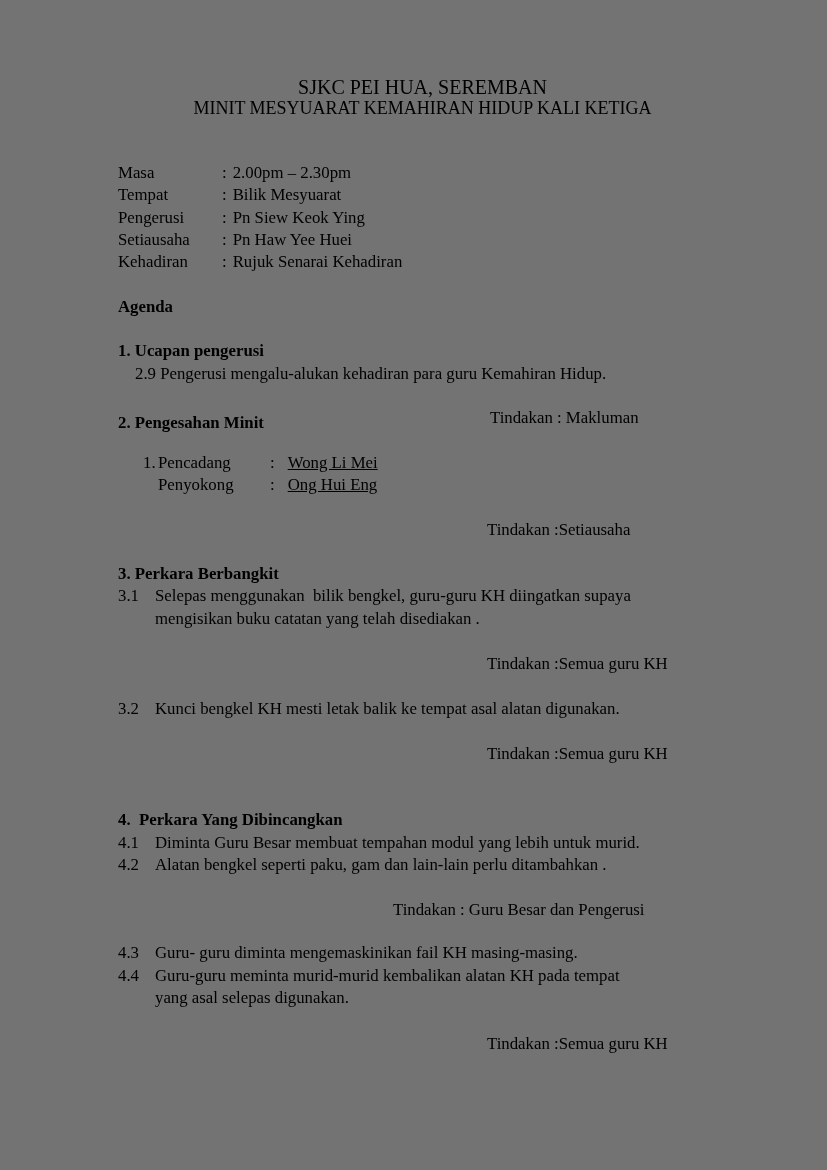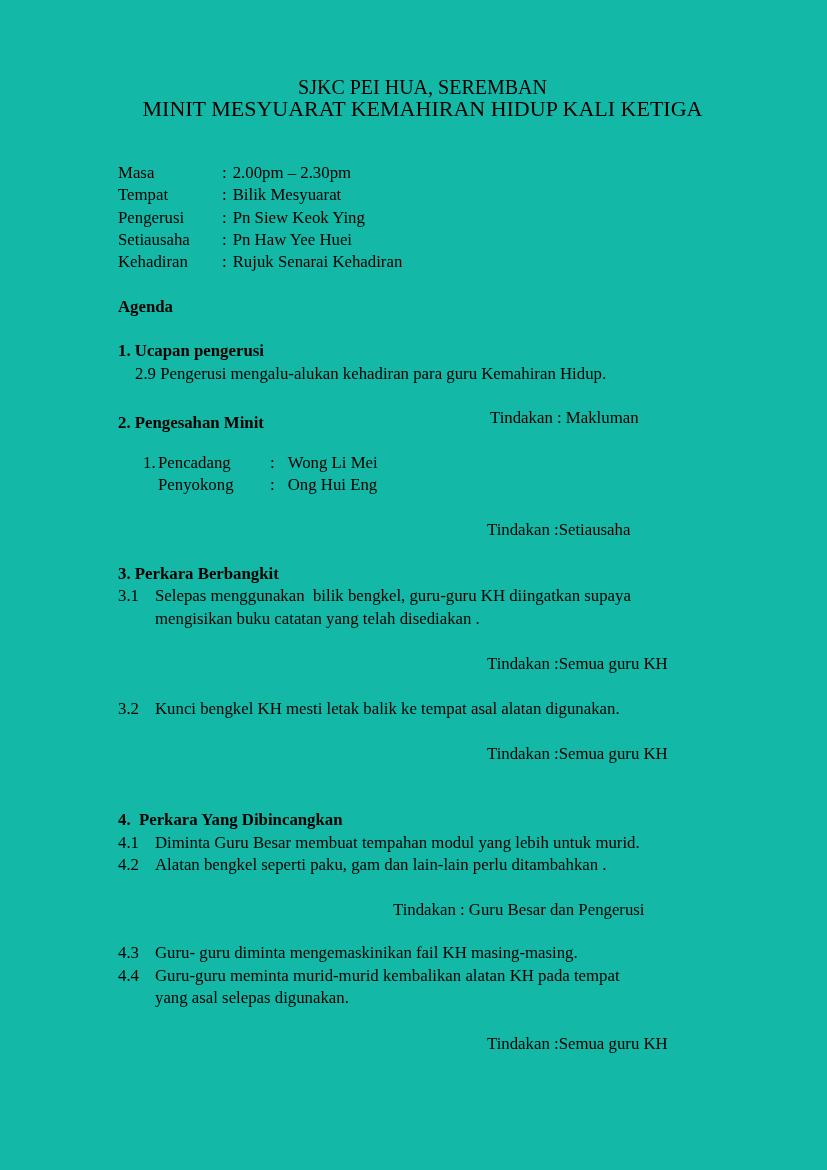--- a/index.html
+++ b/index.html
@@ -1,49 +1,49 @@
 <!DOCTYPE html>
 <html><head>
 <meta charset="utf-8">
 <style>
   html, body { margin: 0; padding: 0; background: #e8e8e8; }
   .page {
     position: relative;
     width: 827px;
     height: 1170px;
-    background: #14b8a6;
+    background: #737373;
     color: #000000;
     font-family: "Liberation Serif", "DejaVu Serif", serif;
     font-size: 16.8px;
     line-height: 22.4px;
     overflow: hidden;
   }
   .line {
     position: absolute;
     white-space: pre;
     left: 118px;
   }
   .title1 {
     left: 18px; right: 0;
     text-align: center;
     font-size: 20px;
     line-height: 26px;
   }
   .title2 {
     left: 18px; right: 0;
     text-align: center;
-    font-size: 22px;
+    font-size: 18px;
     line-height: 23px;
   }
   .bold { font-weight: 700; }
   .mlabel { display: inline-block; width: 104px; }
   .mvalue { padding-left: 6px; }
   .lnum   { display: inline-block; width: 15px; }
   .llabel { display: inline-block; width: 112px; }
-  .lvalue { padding-left: 13px; }
+  .lvalue { padding-left: 13px; text-decoration: underline; }
   .inum   { display: inline-block; width: 37px; }
 </style>
 </head>
 <body>
 
 <div class="page">
 
   <div class="line title1" style="top:74px">SJKC PEI HUA, SEREMBAN</div>
   <div class="line title2" style="top:97px">MINIT MESYUARAT KEMAHIRAN HIDUP KALI KETIGA</div>
 

